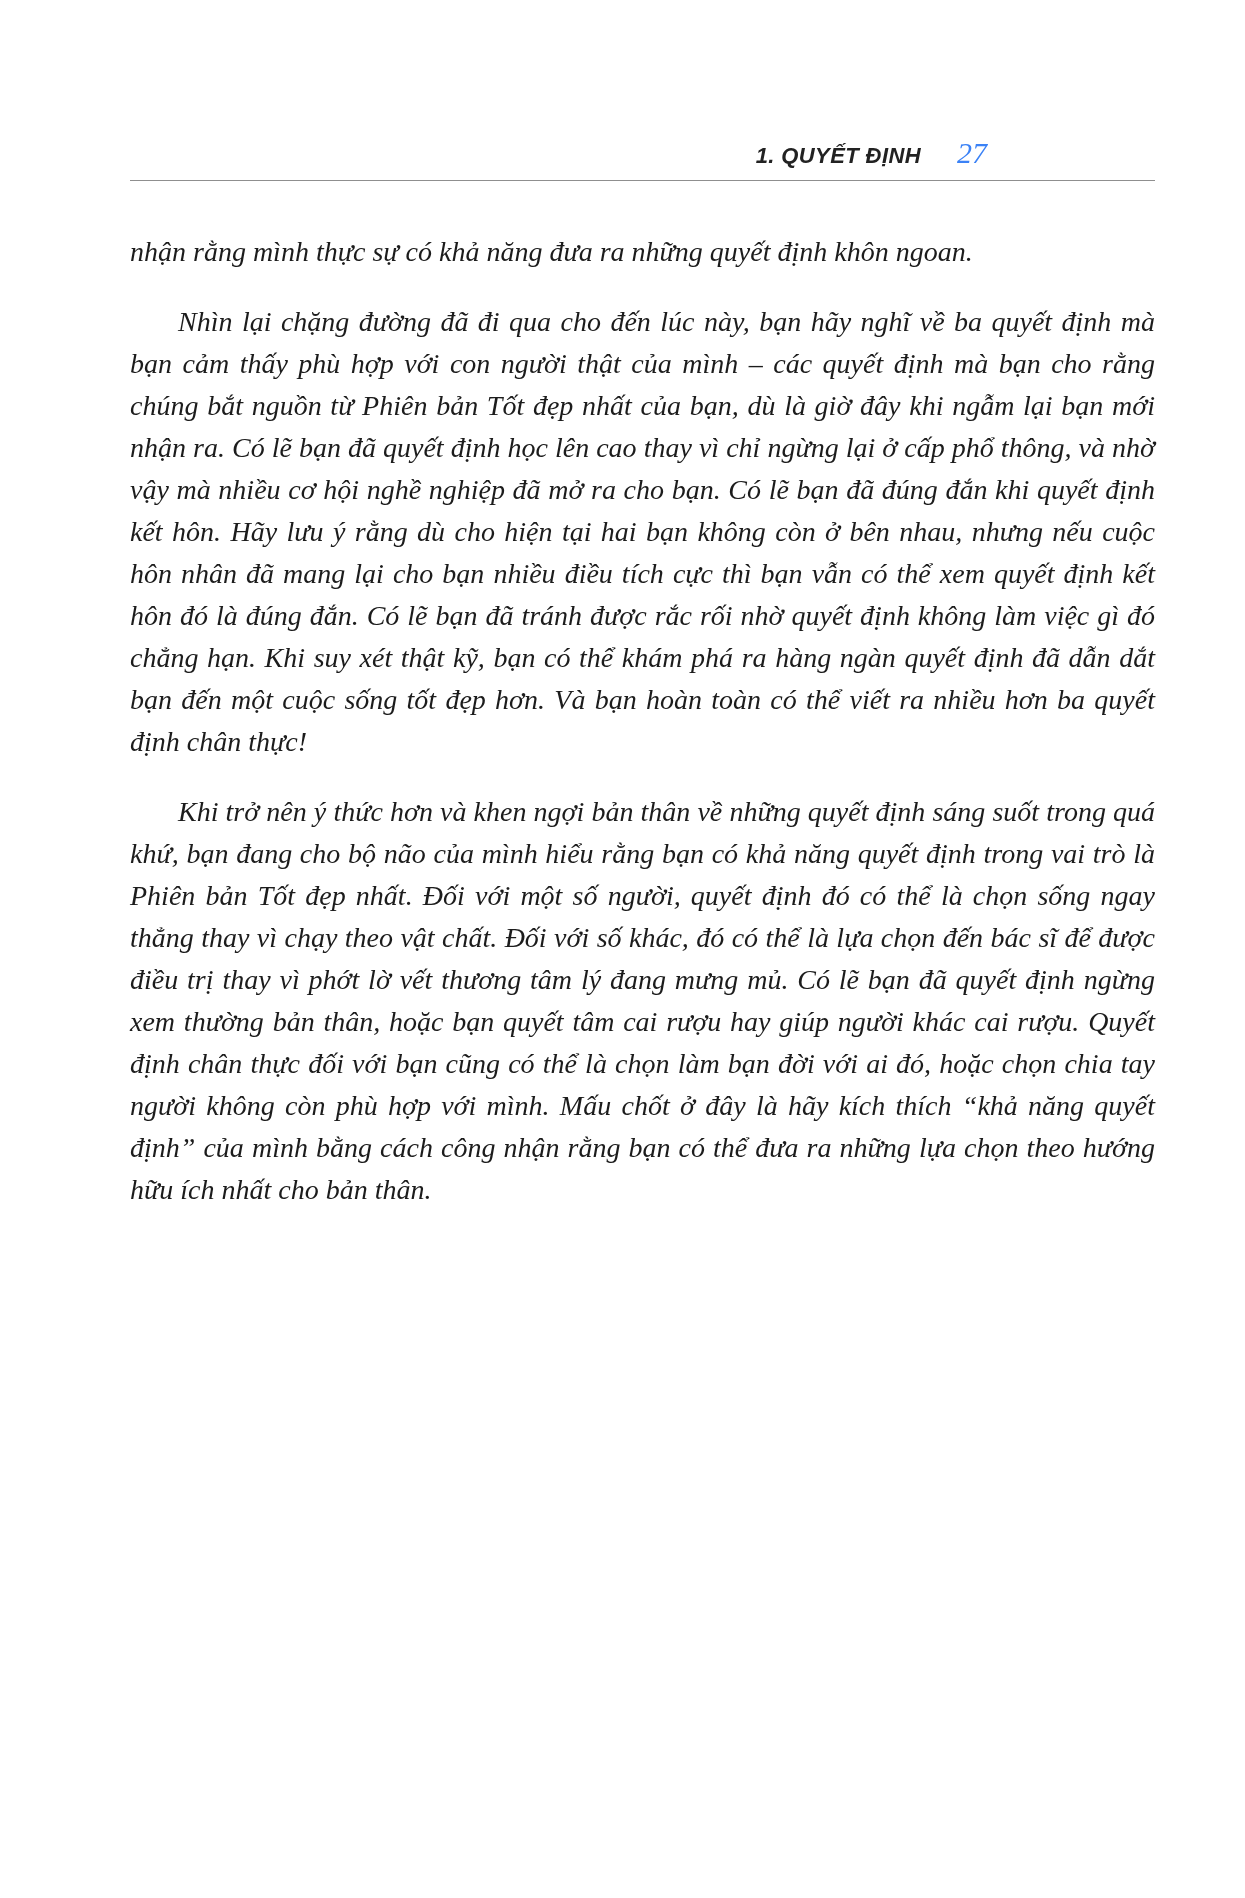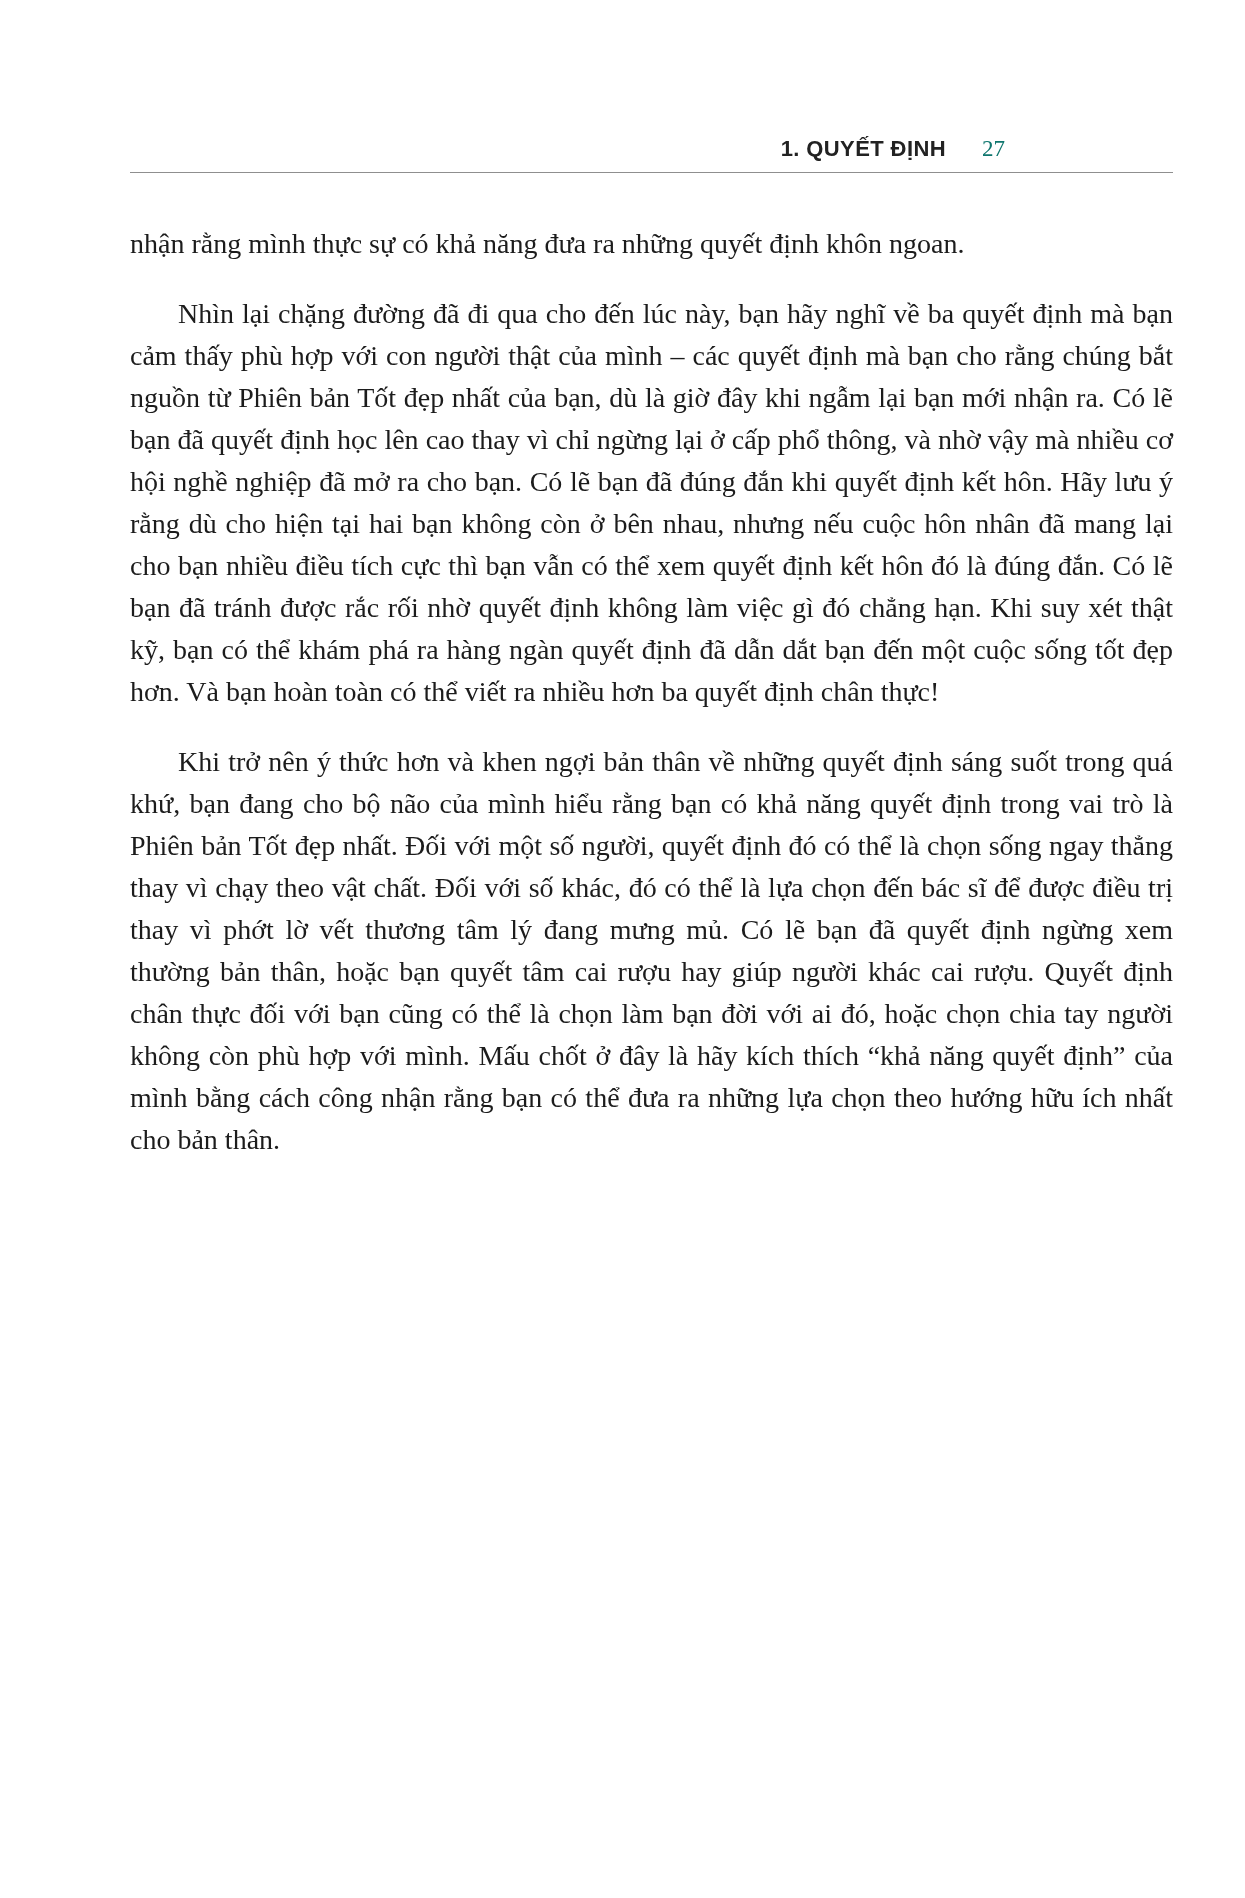--- a/index.html
+++ b/index.html
@@ -7,40 +7,41 @@
   body {
     width: 1245px;
     height: 1898px;
     font-family: "Liberation Serif", "DejaVu Serif", serif;
     color: #1c1c1c;
     overflow: hidden;
   }
   .page {
     width: 100%;
     height: 100%;
-    padding: 136px 72px 0 130px;
+    padding: 136px 90px 0 130px;
+    font-style: italic;
   }
   .page-header {
     display: flex;
     justify-content: flex-end;
     align-items: baseline;
     gap: 36px;
     padding-right: 168px;
   }
   .chapter-title {
     font-family: "Liberation Sans", "DejaVu Sans", sans-serif;
     font-weight: 700;
     font-size: 22px;
     letter-spacing: 0.4px;
     color: #222222;
   }
   .page-number {
     font-family: "Liberation Serif", "DejaVu Serif", serif;
-    font-size: 23px;
-    color: #0f766e;
+    font-size: 30px;
+    color: #3b82f6;
   }
   .header-rule {
     border: none;
     border-top: 1px solid #8f8f8f;
     margin-top: 10px;
     width: 100%;
   }
   .body-text {
     margin-top: 50px;
   }

